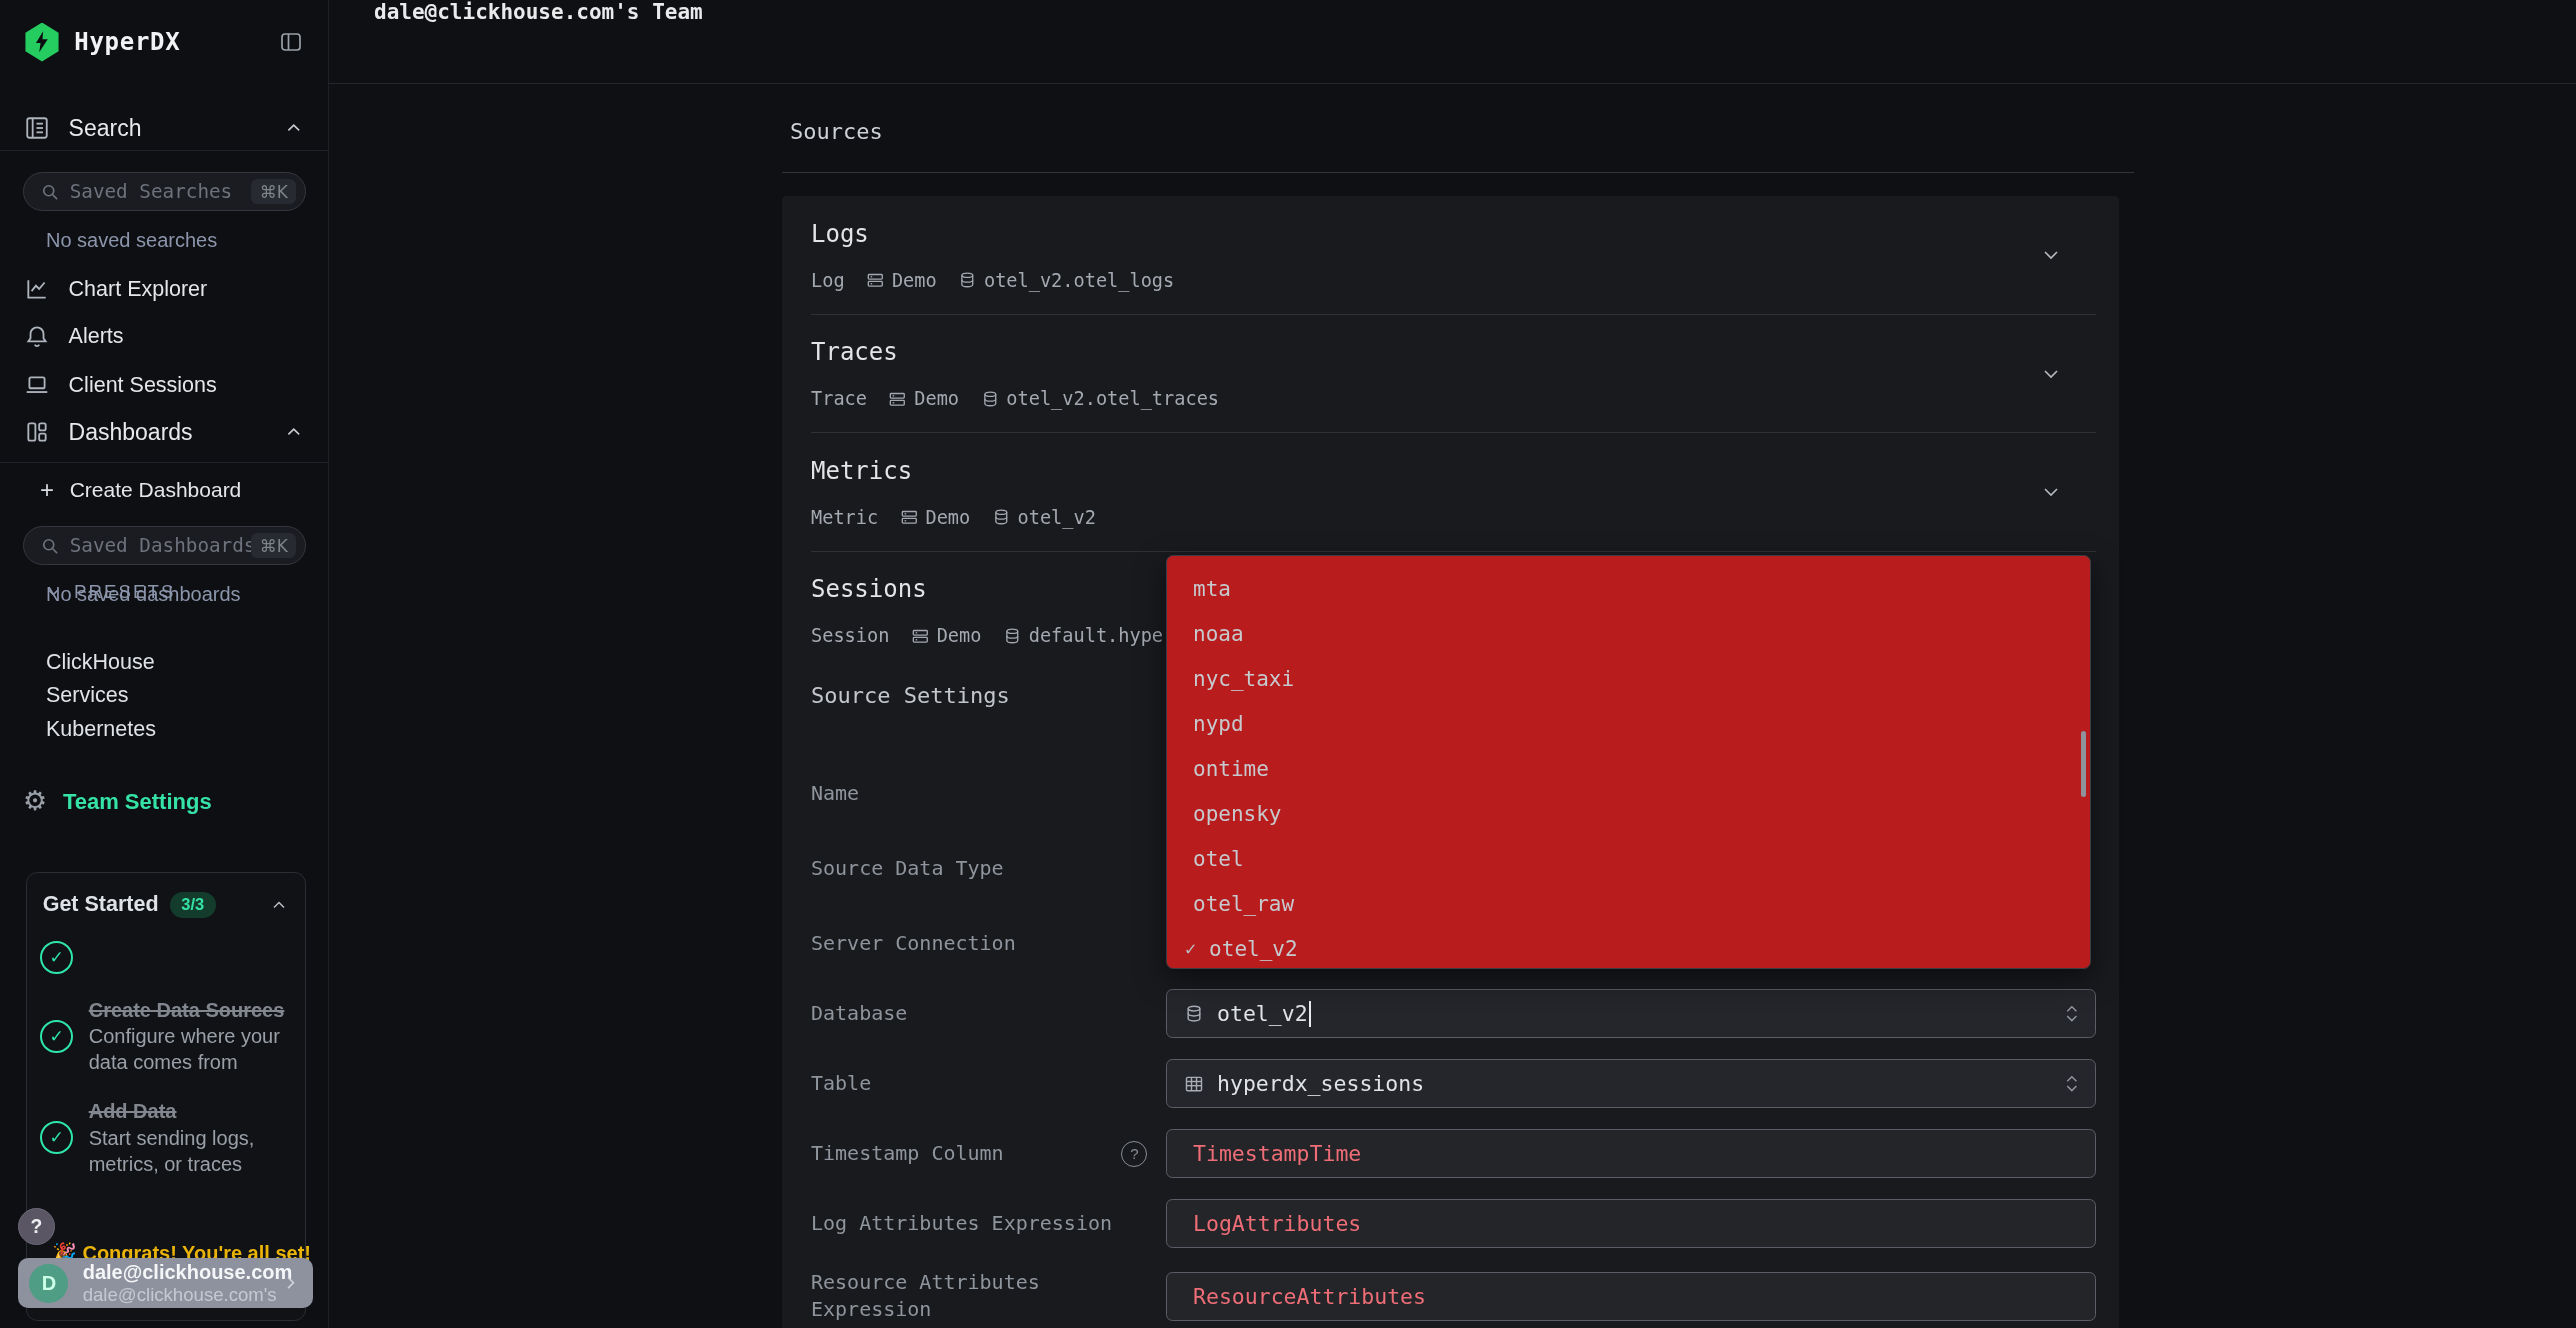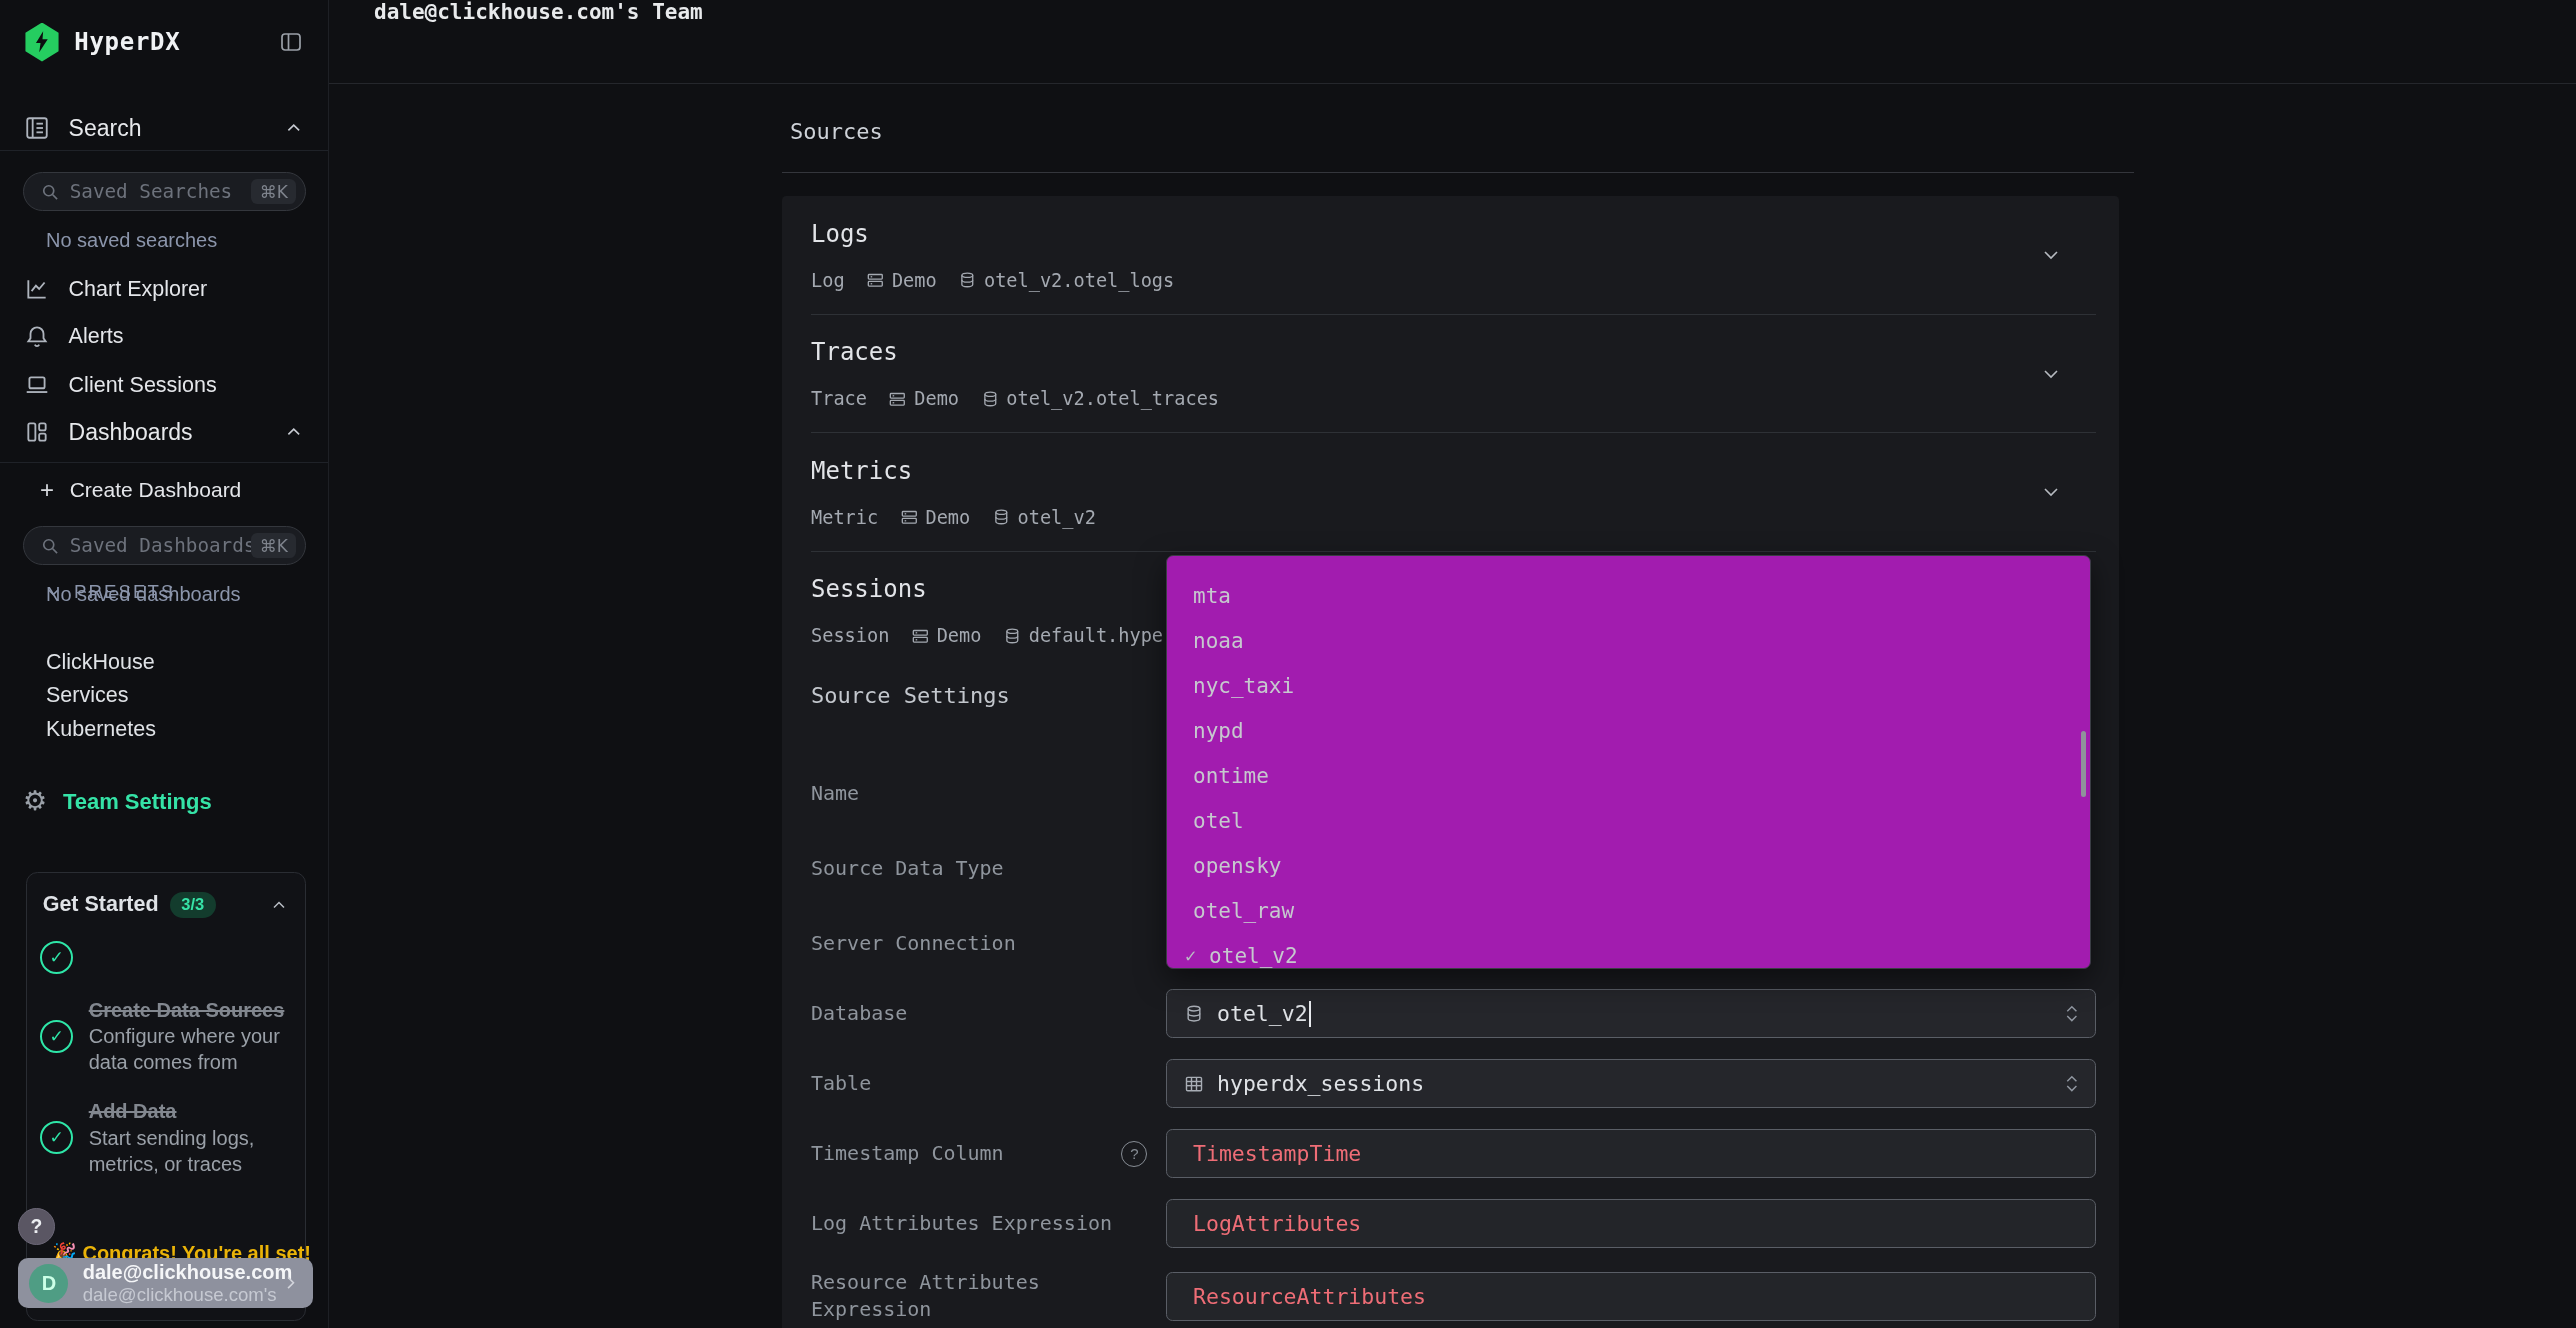--- a/index.html
+++ b/index.html
@@ -129,22 +129,22 @@
     font-family:"DejaVu Sans Mono","Liberation Mono",monospace; font-size:21.5px; }
   .box.select { background:#25262b; color:#dfe2e6; cursor:pointer; }
   .box.input  { background:#232529; color:#ee6d76; padding-left:26px; cursor:text; }
   .box .bicon { display:flex; margin-right:13px; flex:none; }
   .updown { position:absolute; right:15.7px; top:50%; transform:translateY(-50%); display:flex;
     flex-direction:column; gap:2.1px; }
   .caret { display:inline-block; width:2.1px; height:26px; background:#e8eaee; margin-left:1.4px; }
 
   
   .dropdown { position:absolute; left:837px; top:555px; width:925px; height:414px; z-index:10;
-    background:#a21caf; border:1.4px solid #3a3d44; border-radius:7.2px;
-    box-shadow:0 10px 29px rgba(0,0,0,.5); padding-top:17px; overflow:hidden; }
+    background:#b91c1c; border:1.4px solid #3a3d44; border-radius:7.2px;
+    box-shadow:0 10px 29px rgba(0,0,0,.5); padding-top:10px; overflow:hidden; }
   .dd-item { height:45px; display:flex; align-items:center; padding-left:26px;
     font-family:"DejaVu Sans Mono","Liberation Mono",monospace; font-size:21px; color:#c6c9ce;
     cursor:pointer; }
   .dd-item .dd-check { width:24px; margin-left:-7.9px; color:#b9bdc3; font-size:18.6px; flex:none; }
   .dd-scrollthumb { position:absolute; right:3.6px; top:175px; width:5px; height:66px;
     background:#8f939b; border-radius:2.9px; }
 
   svg { display:block; }
 </style>
 </head>
@@ -552,24 +552,24 @@
     <div class="dd-item">
         <span>nyc_taxi</span>
       </div>
     <div class="dd-item">
         <span>nypd</span>
       </div>
     <div class="dd-item">
         <span>ontime</span>
       </div>
     <div class="dd-item">
+        <span>opensky</span>
+      </div>
+    <div class="dd-item">
         <span>otel</span>
-      </div>
-    <div class="dd-item">
-        <span>opensky</span>
       </div>
     <div class="dd-item">
         <span>otel_raw</span>
       </div>
     <div class="dd-item">
       <span class="dd-check">✓</span>
       <span>otel_v2</span>
     </div>
     <div class="dd-scrollthumb"></div>
   </div>

